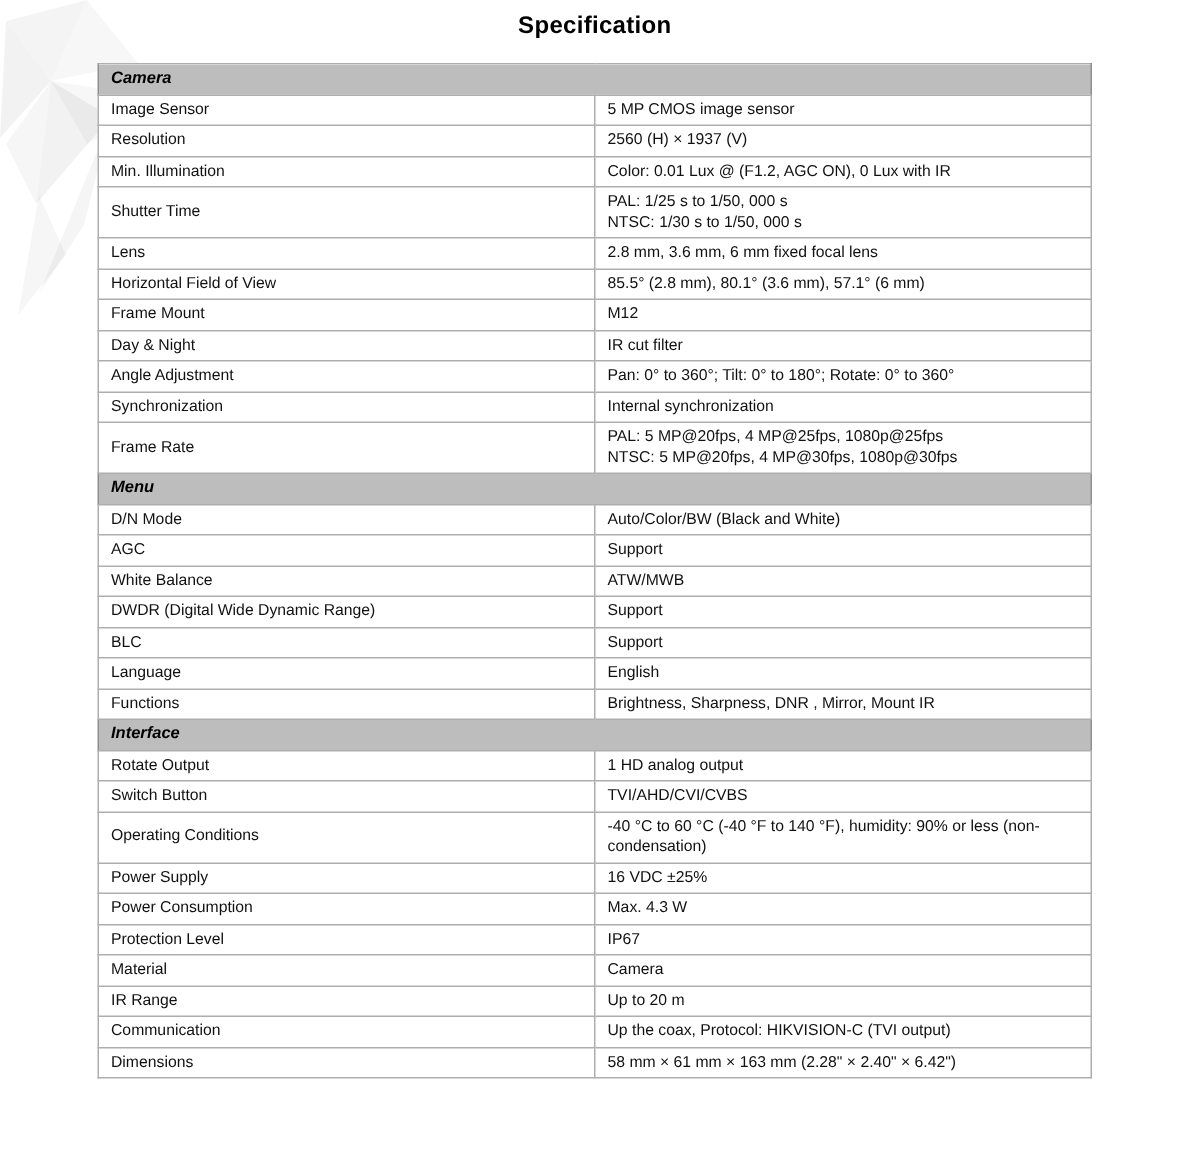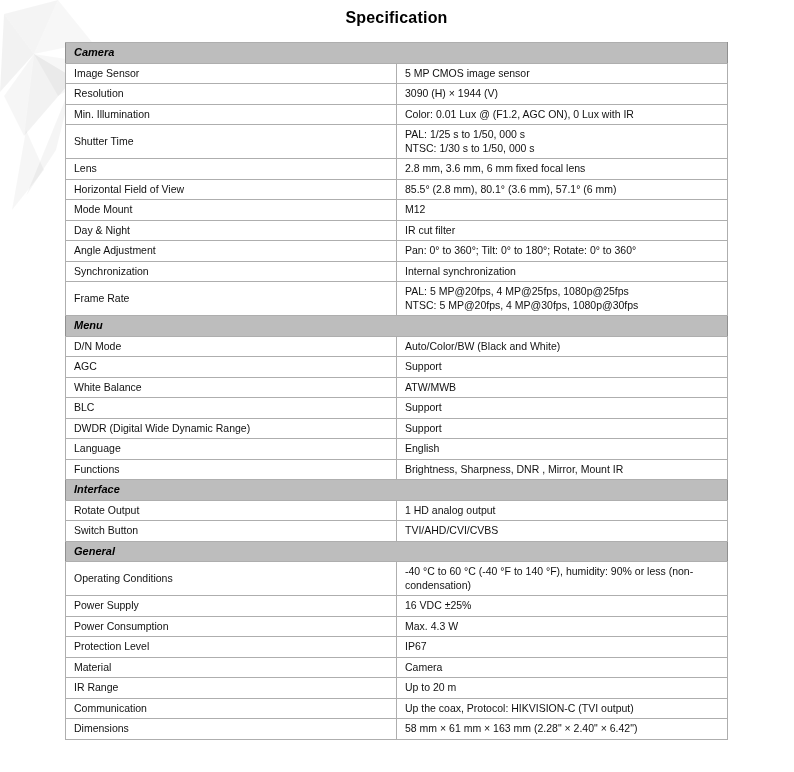--- a/index.html
+++ b/index.html
@@ -83,21 +83,21 @@
         </tr>
         <tr>
           <td class="label-cell">Image Sensor</td>
           <td class="value-cell">
             <div>5 MP CMOS image sensor</div>
           </td>
         </tr>
         <tr>
           <td class="label-cell">Resolution</td>
           <td class="value-cell">
-            <div>3090 (H) × 1944 (V)</div>
+            <div>2560 (H) × 1937 (V)</div>
           </td>
         </tr>
         <tr>
           <td class="label-cell">Min. Illumination</td>
           <td class="value-cell">
             <div>Color: 0.01 Lux @ (F1.2, AGC ON), 0 Lux with IR</div>
           </td>
         </tr>
         <tr>
           <td class="label-cell">Shutter Time</td>
@@ -112,21 +112,21 @@
             <div>2.8 mm, 3.6 mm, 6 mm fixed focal lens</div>
           </td>
         </tr>
         <tr>
           <td class="label-cell">Horizontal Field of View</td>
           <td class="value-cell">
             <div>85.5° (2.8 mm), 80.1° (3.6 mm), 57.1° (6 mm)</div>
           </td>
         </tr>
         <tr>
-          <td class="label-cell">Mode Mount</td>
+          <td class="label-cell">Frame Mount</td>
           <td class="value-cell">
             <div>M12</div>
           </td>
         </tr>
         <tr>
           <td class="label-cell">Day &amp; Night</td>
           <td class="value-cell">
             <div>IR cut filter</div>
           </td>
         </tr>
@@ -164,27 +164,27 @@
             <div>Support</div>
           </td>
         </tr>
         <tr>
           <td class="label-cell">White Balance</td>
           <td class="value-cell">
             <div>ATW/MWB</div>
           </td>
         </tr>
         <tr>
+          <td class="label-cell">DWDR (Digital Wide Dynamic Range)</td>
+          <td class="value-cell">
+            <div>Support</div>
+          </td>
+        </tr>
+        <tr>
           <td class="label-cell">BLC</td>
-          <td class="value-cell">
-            <div>Support</div>
-          </td>
-        </tr>
-        <tr>
-          <td class="label-cell">DWDR (Digital Wide Dynamic Range)</td>
           <td class="value-cell">
             <div>Support</div>
           </td>
         </tr>
         <tr>
           <td class="label-cell">Language</td>
           <td class="value-cell">
             <div>English</div>
           </td>
         </tr>
@@ -202,23 +202,20 @@
           <td class="value-cell">
             <div>1 HD analog output</div>
           </td>
         </tr>
         <tr>
           <td class="label-cell">Switch Button</td>
           <td class="value-cell">
             <div>TVI/AHD/CVI/CVBS</div>
           </td>
         </tr>
-        <tr class="section-row">
-          <td colspan="2">General</td>
-        </tr>
         <tr>
           <td class="label-cell">Operating Conditions</td>
           <td class="value-cell">
             <div>-40 °C to 60 °C (-40 °F to 140 °F), humidity: 90% or less (non-condensation)</div>
           </td>
         </tr>
         <tr>
           <td class="label-cell">Power Supply</td>
           <td class="value-cell">
             <div>16 VDC ±25%</div>

